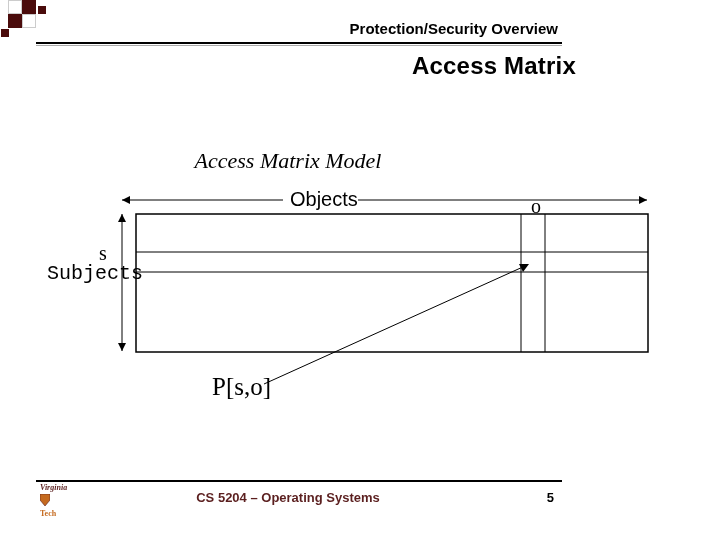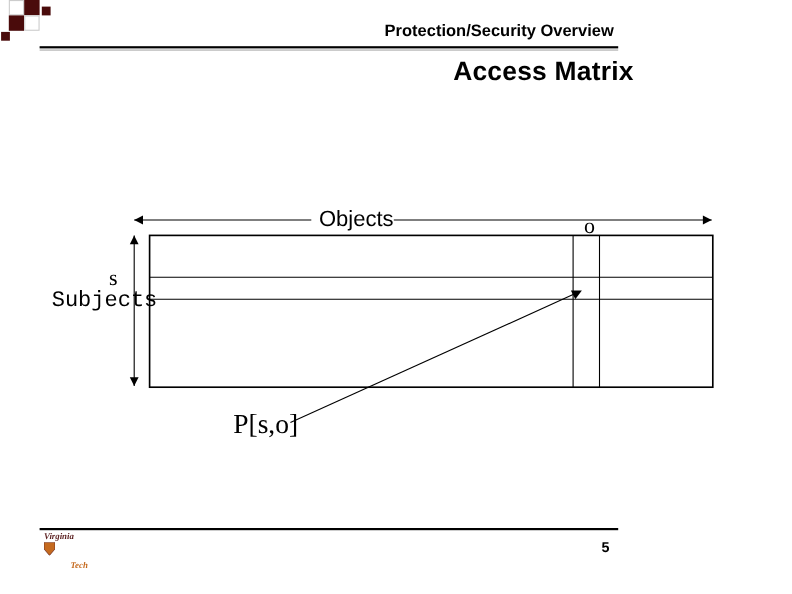--- a/index.html
+++ b/index.html
@@ -134,26 +134,24 @@
     font-family: Georgia, "Times New Roman", serif;
     font-style: italic;
     font-weight: bold;
     font-size: 8px;
     color: #5b1f1f;
     line-height: 8px;
     text-align: left;
   }
   .vt-logo .line2 {
     font-family: Georgia, "Times New Roman", serif;
-    font-style: italic;
     font-weight: bold;
     font-size: 8px;
     color: #c56a1f;
     line-height: 8px;
-    text-align: center;
     margin-top: 0px;
   }
   .vt-logo .shield {
     width: 10px; height: 12px;
     margin: 0 auto;
   }
 </style>
 </head>
 <body>
 
@@ -167,20 +165,21 @@
     <div class="sq" style="left:1px;  top:29px; width:8px;  height:8px;  background:#4a0b0b;"></div>
     <div class="sq" style="left:38px; top:6px;  width:8px;  height:8px;  background:#4a0b0b;"></div>
   </div>
 
   <div class="header-right">Protection/Security Overview</div>
   <div class="header-underline"></div>
   <div class="header-underline2"></div>
 
   <div class="title">Access Matrix</div>
 
+  <div class="subtitle">Access Matrix Model</div>
 
   <div class="label-objects">Objects</div>
   <div class="label-o">o</div>
   <div class="label-s">s</div>
   <div class="label-subjects">Subjects</div>
   <div class="label-pso">P[s,o]</div>
 
   <svg class="diagram">
 
     <line x1="122" y1="200" x2="283" y2="200" stroke="#000" stroke-width="1"></line>
@@ -207,15 +206,16 @@
   <div class="footer-rule"></div>
 
   <div class="vt-logo">
     <div class="line1">Virginia</div>
     <svg class="shield" viewBox="0 0 10 12">
       <path d="M0 0 H10 V6 L5 12 L0 6 Z" fill="#c56a1f" stroke="#5b1f1f" stroke-width="0.6"></path>
     </svg>
     <div class="line2">Tech</div>
   </div>
 
+  <div class="footer-center">CS 5204 – Operating Systems</div>
   <div class="footer-page">5</div>
 
 </div>
 
 </body></html>

